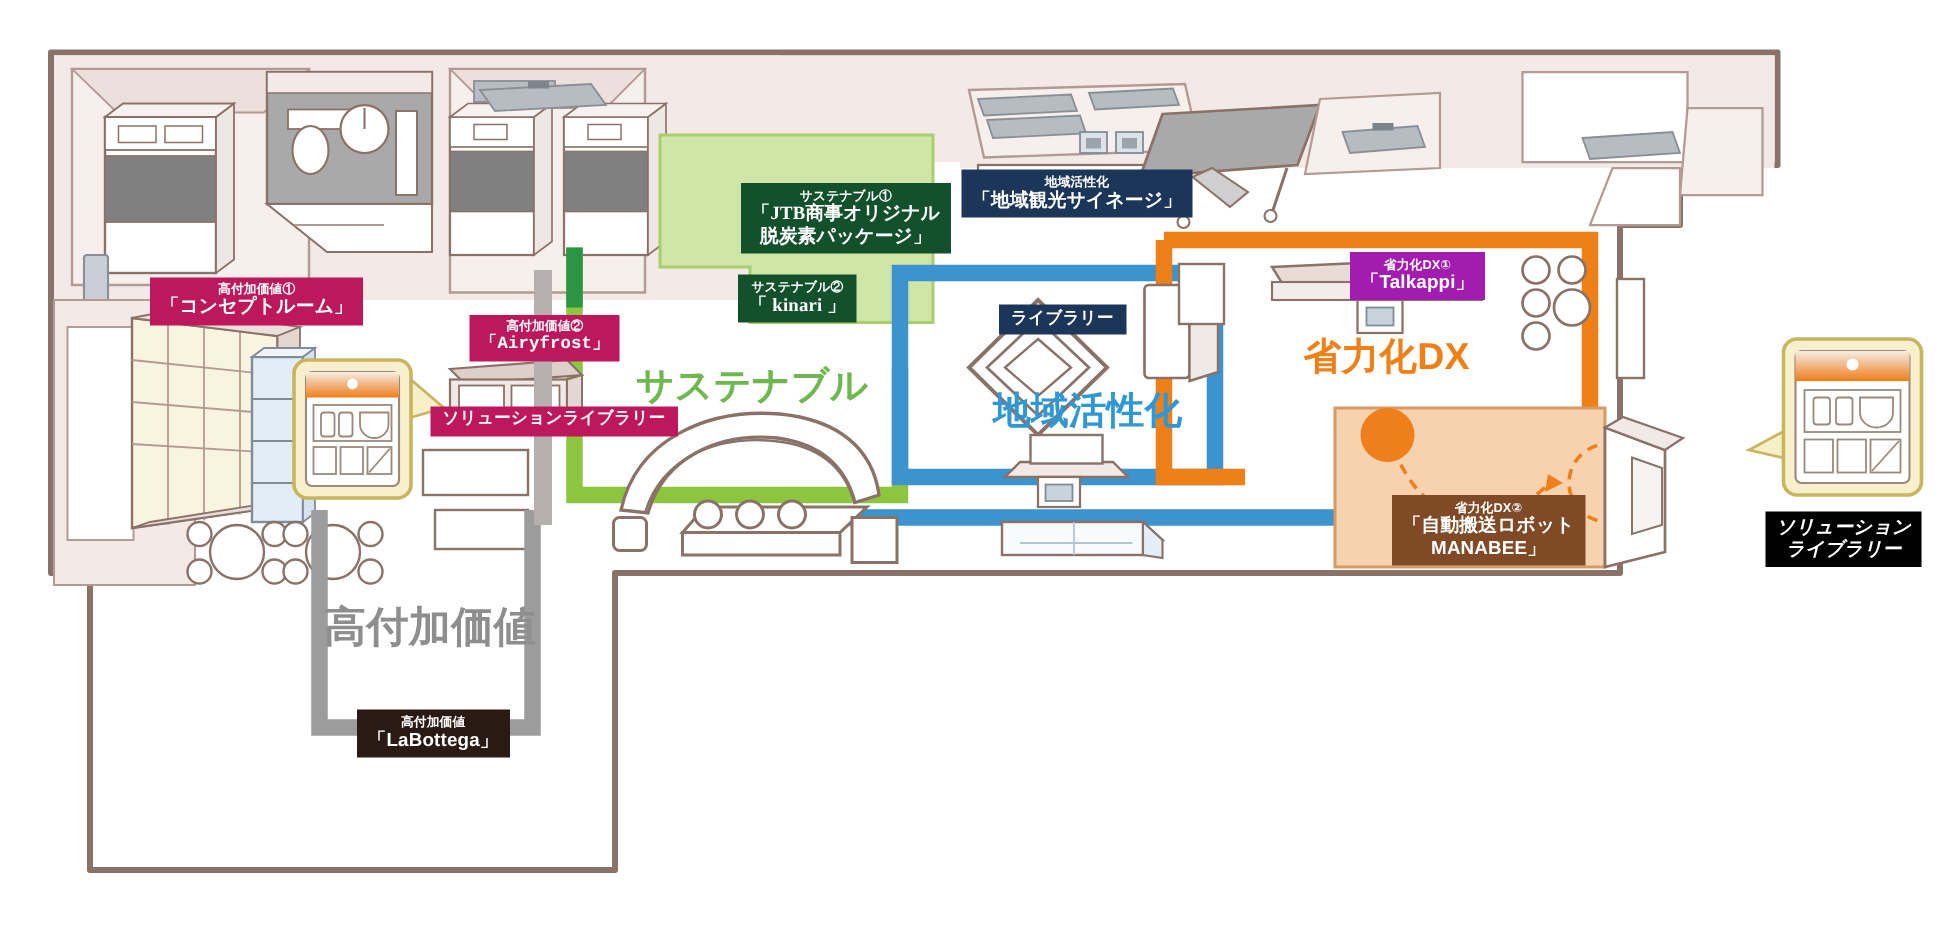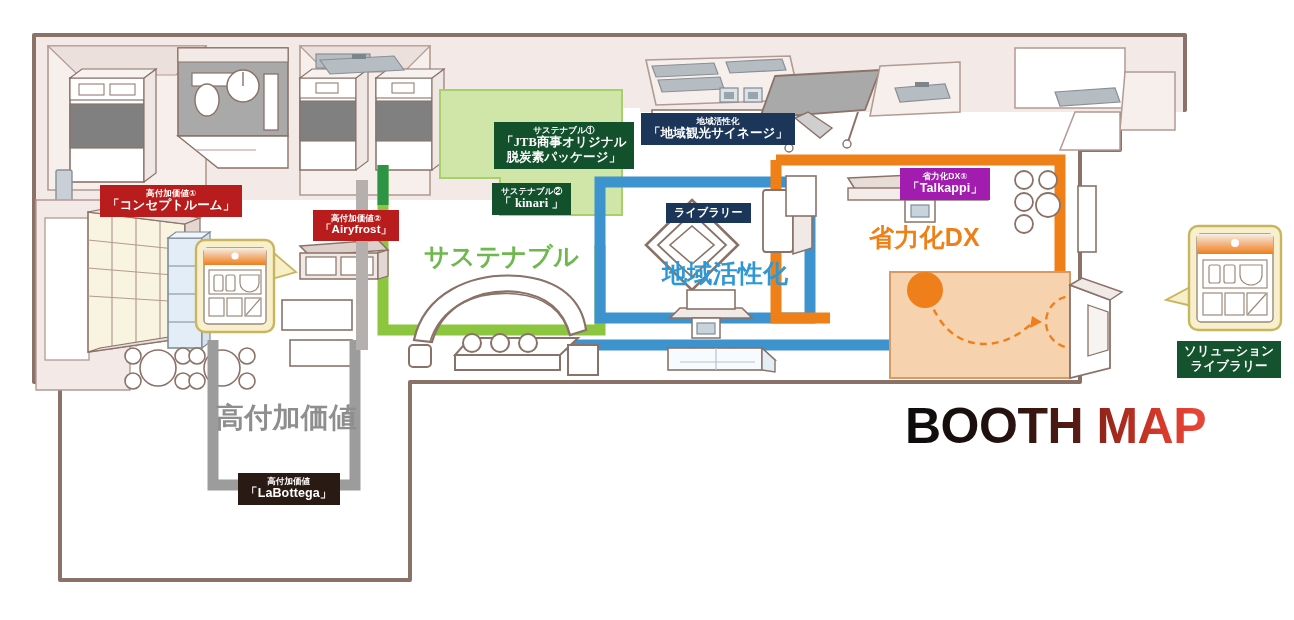--- a/index.html
+++ b/index.html
@@ -39,27 +39,27 @@
     font-size: 12.5px;
     font-weight: 700;
     letter-spacing: 0.01em;
   }
   .chip.small .main { font-size: 11.5px; }
   .chip.one-line {
     font-size: 11px;
     padding: 3px 8px 4px 8px;
   }
 
-  .chip-black   { background: #b91c1c; }
+  .chip-black   { background: #be185d; font-family: Liberation Mono, monospace; }
   .chip-dgreen  { background: #13502c; font-family: Liberation Serif, serif; }
   .chip-navy    { background: #1c3659; }
   .chip-dbrown  { background: #a21caf; }
   .chip-brown2  { background: #7f4a25; }
   .chip-cocoa   { background: #2a1a14; }
-  .chip-solbrn  { background: #14532d; }
+  .chip-solbrn  { background: #000000; font-style: italic; }
 
   
   .zone-title {
     position: absolute;
     font-weight: 700;
     white-space: nowrap;
     letter-spacing: 0.01em;
   }
   .zt-sustain { color: #6fb84f; font-size: 25px; text-align: center; }
   .zt-region  { color: #2e97d4; font-size: 25px; }
@@ -381,20 +381,21 @@
   <div class="chip chip-black" style="left:100px; top:185px;">
     <span class="sub">高付加価値①</span>
     <span class="main">「コンセプトルーム」</span>
   </div>
 
   <div class="chip chip-black small" style="left:313px; top:210px;">
     <span class="sub">高付加価値②</span>
     <span class="main">「Airyfrost」</span>
   </div>
 
+  <div class="chip chip-black one-line" style="left:287px; top:271px;">ソリューションライブラリー</div>
 
   <div class="chip chip-dgreen" style="left:494px; top:122px;">
     <span class="sub">サステナブル①</span>
     <span class="main">「JTB商事オリジナル</span>
     <span class="main">脱炭素パッケージ」</span>
   </div>
 
   <div class="chip chip-dgreen" style="left:492px; top:183px;">
     <span class="sub">サステナブル②</span>
     <span class="main">「 kinari 」</span>
@@ -405,29 +406,30 @@
     <span class="main">「地域観光サイネージ」</span>
   </div>
 
   <div class="chip chip-navy one-line" style="left:666px; top:203px;">ライブラリー</div>
 
   <div class="chip chip-dbrown" style="left:900px; top:168px;">
     <span class="sub">省力化DX①</span>
     <span class="main">「Talkappi」</span>
   </div>
 
+  <div class="chip chip-brown2" style="left:928px; top:330px;">
+    <span class="sub">省力化DX②</span>
+    <span class="main">「自動搬送ロボット</span>
+    <span class="main">MANABEE」</span>
+  </div>
 
   <div class="chip chip-cocoa" style="left:238px; top:473px;">
     <span class="sub">高付加価値</span>
     <span class="main">「LaBottega」</span>
   </div>
 
   <div class="chip chip-solbrn" style="left:1177px; top:341px;">
     <span class="main">ソリューション</span>
     <span class="main">ライブラリー</span>
   </div>
 
-  <div id="booth-map-title">
-    <span class="w1">BOOTH</span>
-    <span class="w2">MAP</span>
-  </div>
 
 </div>
 
 </body></html>

